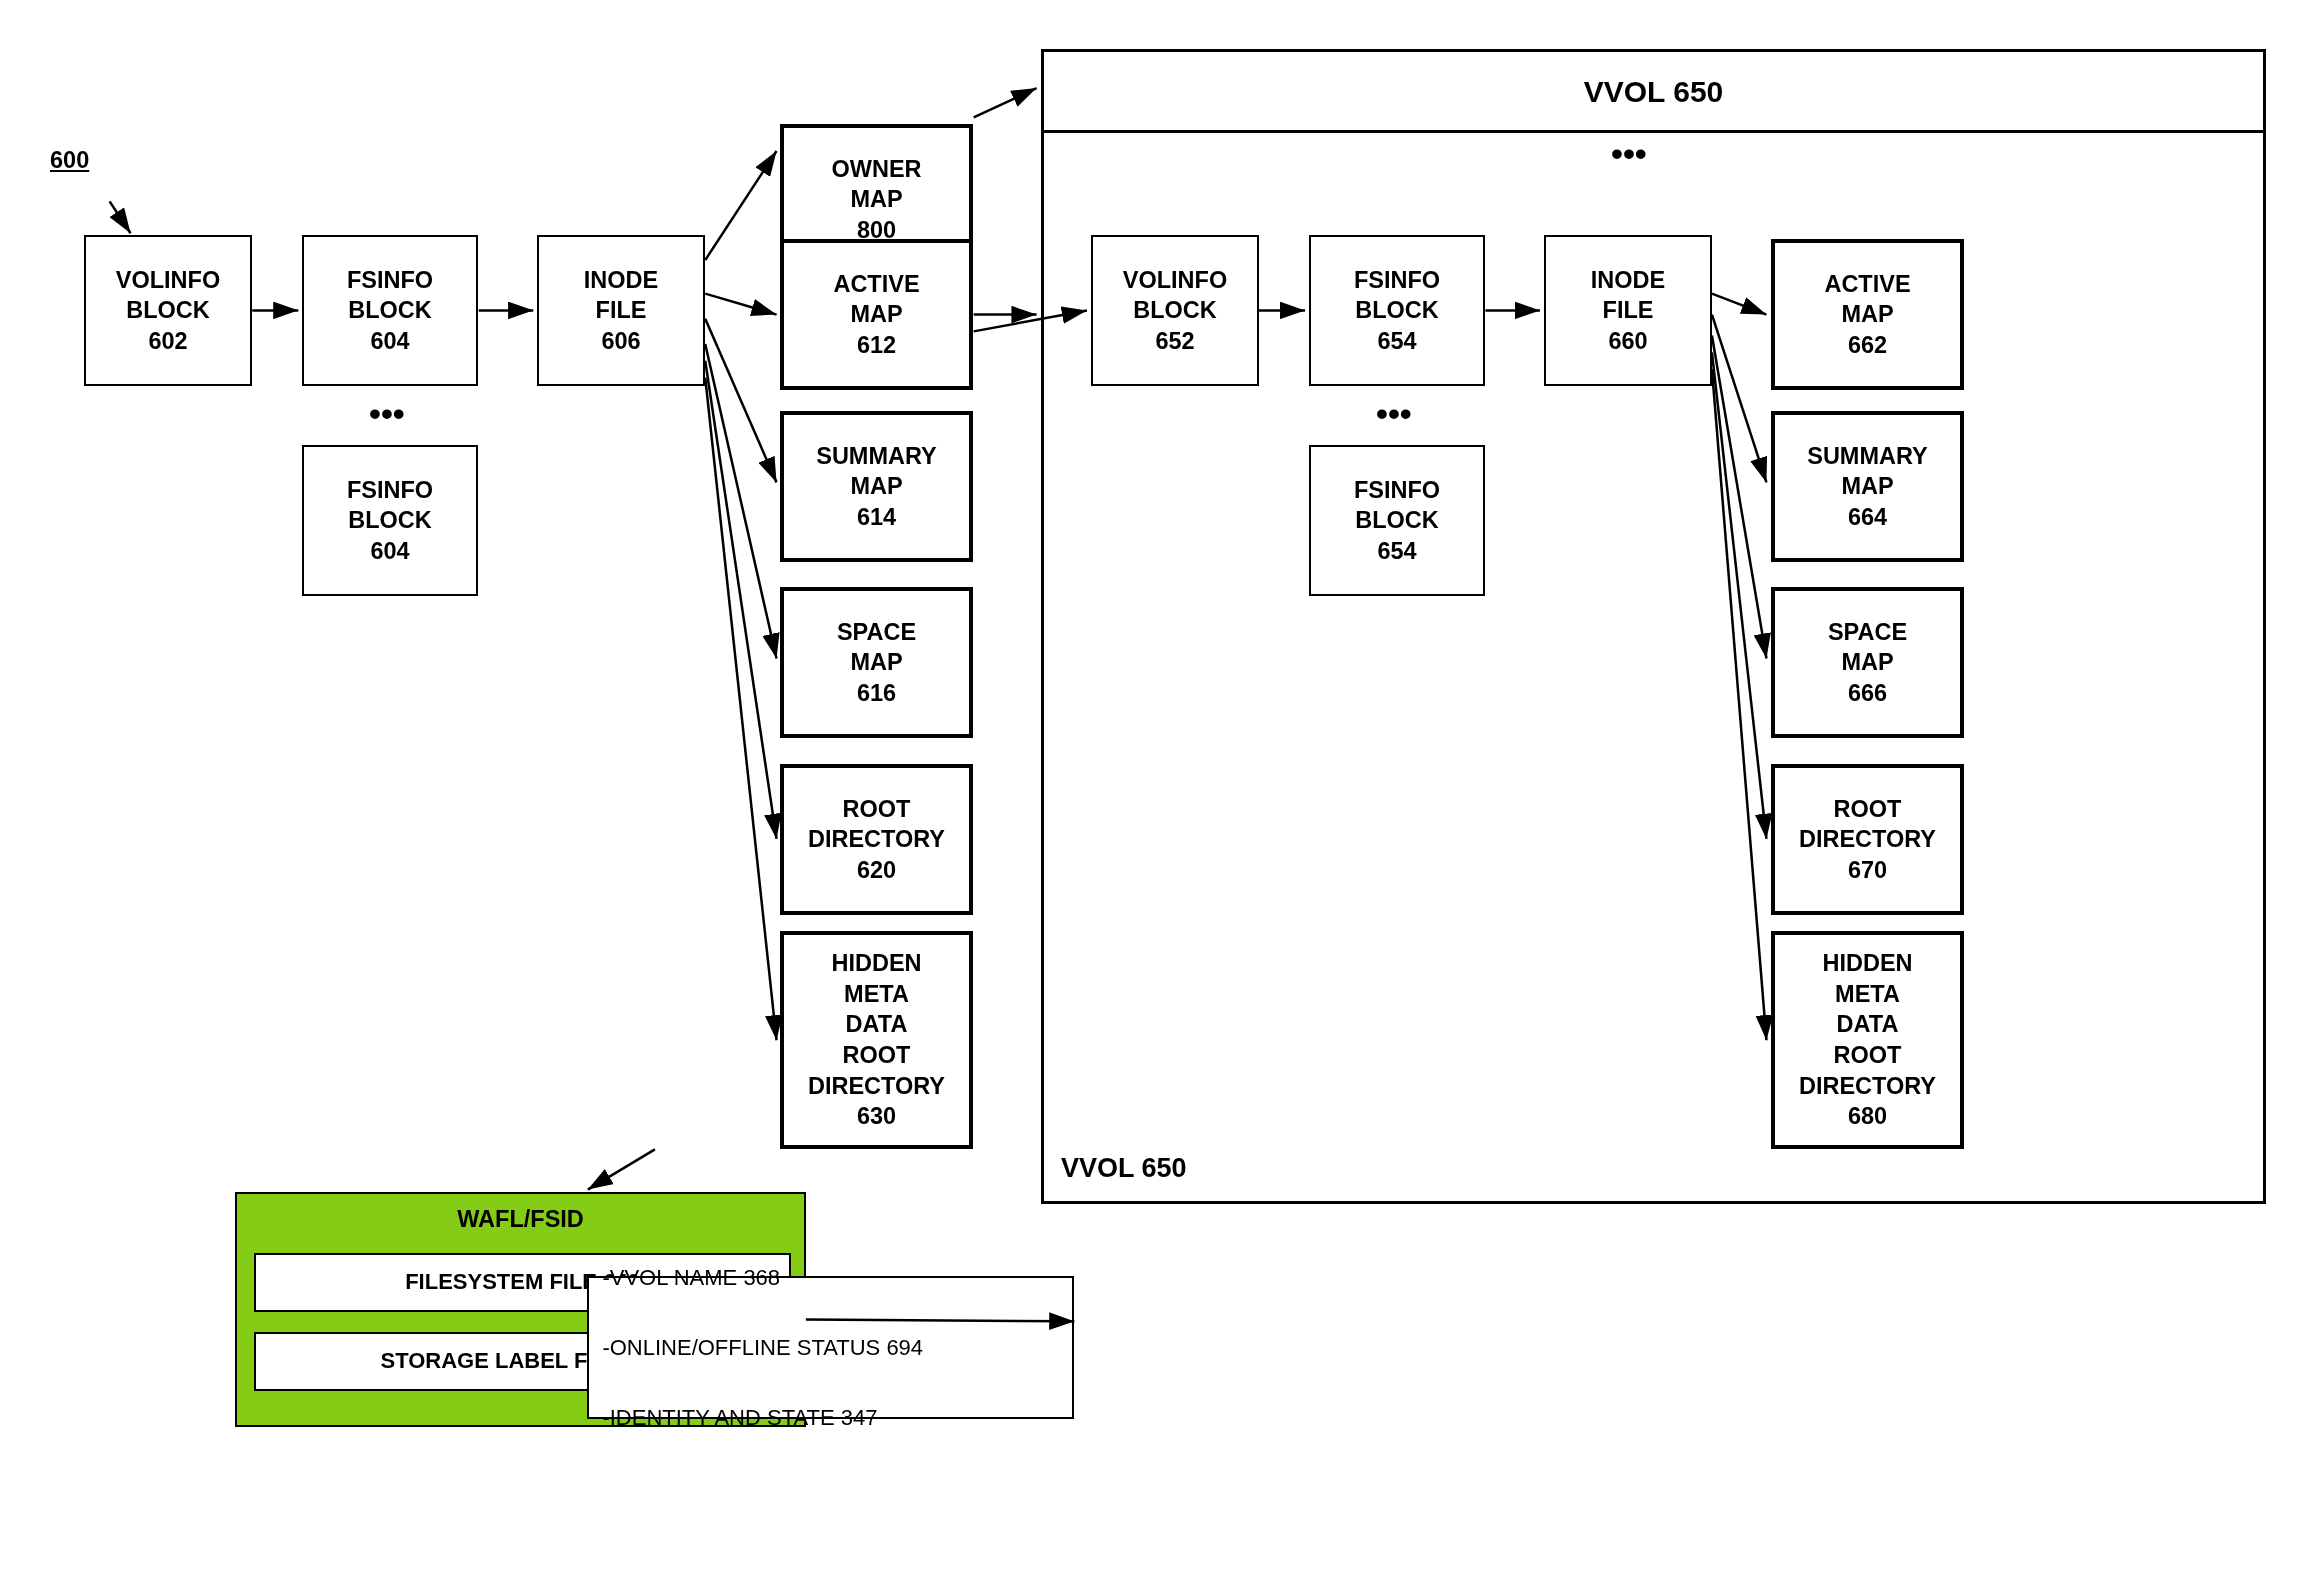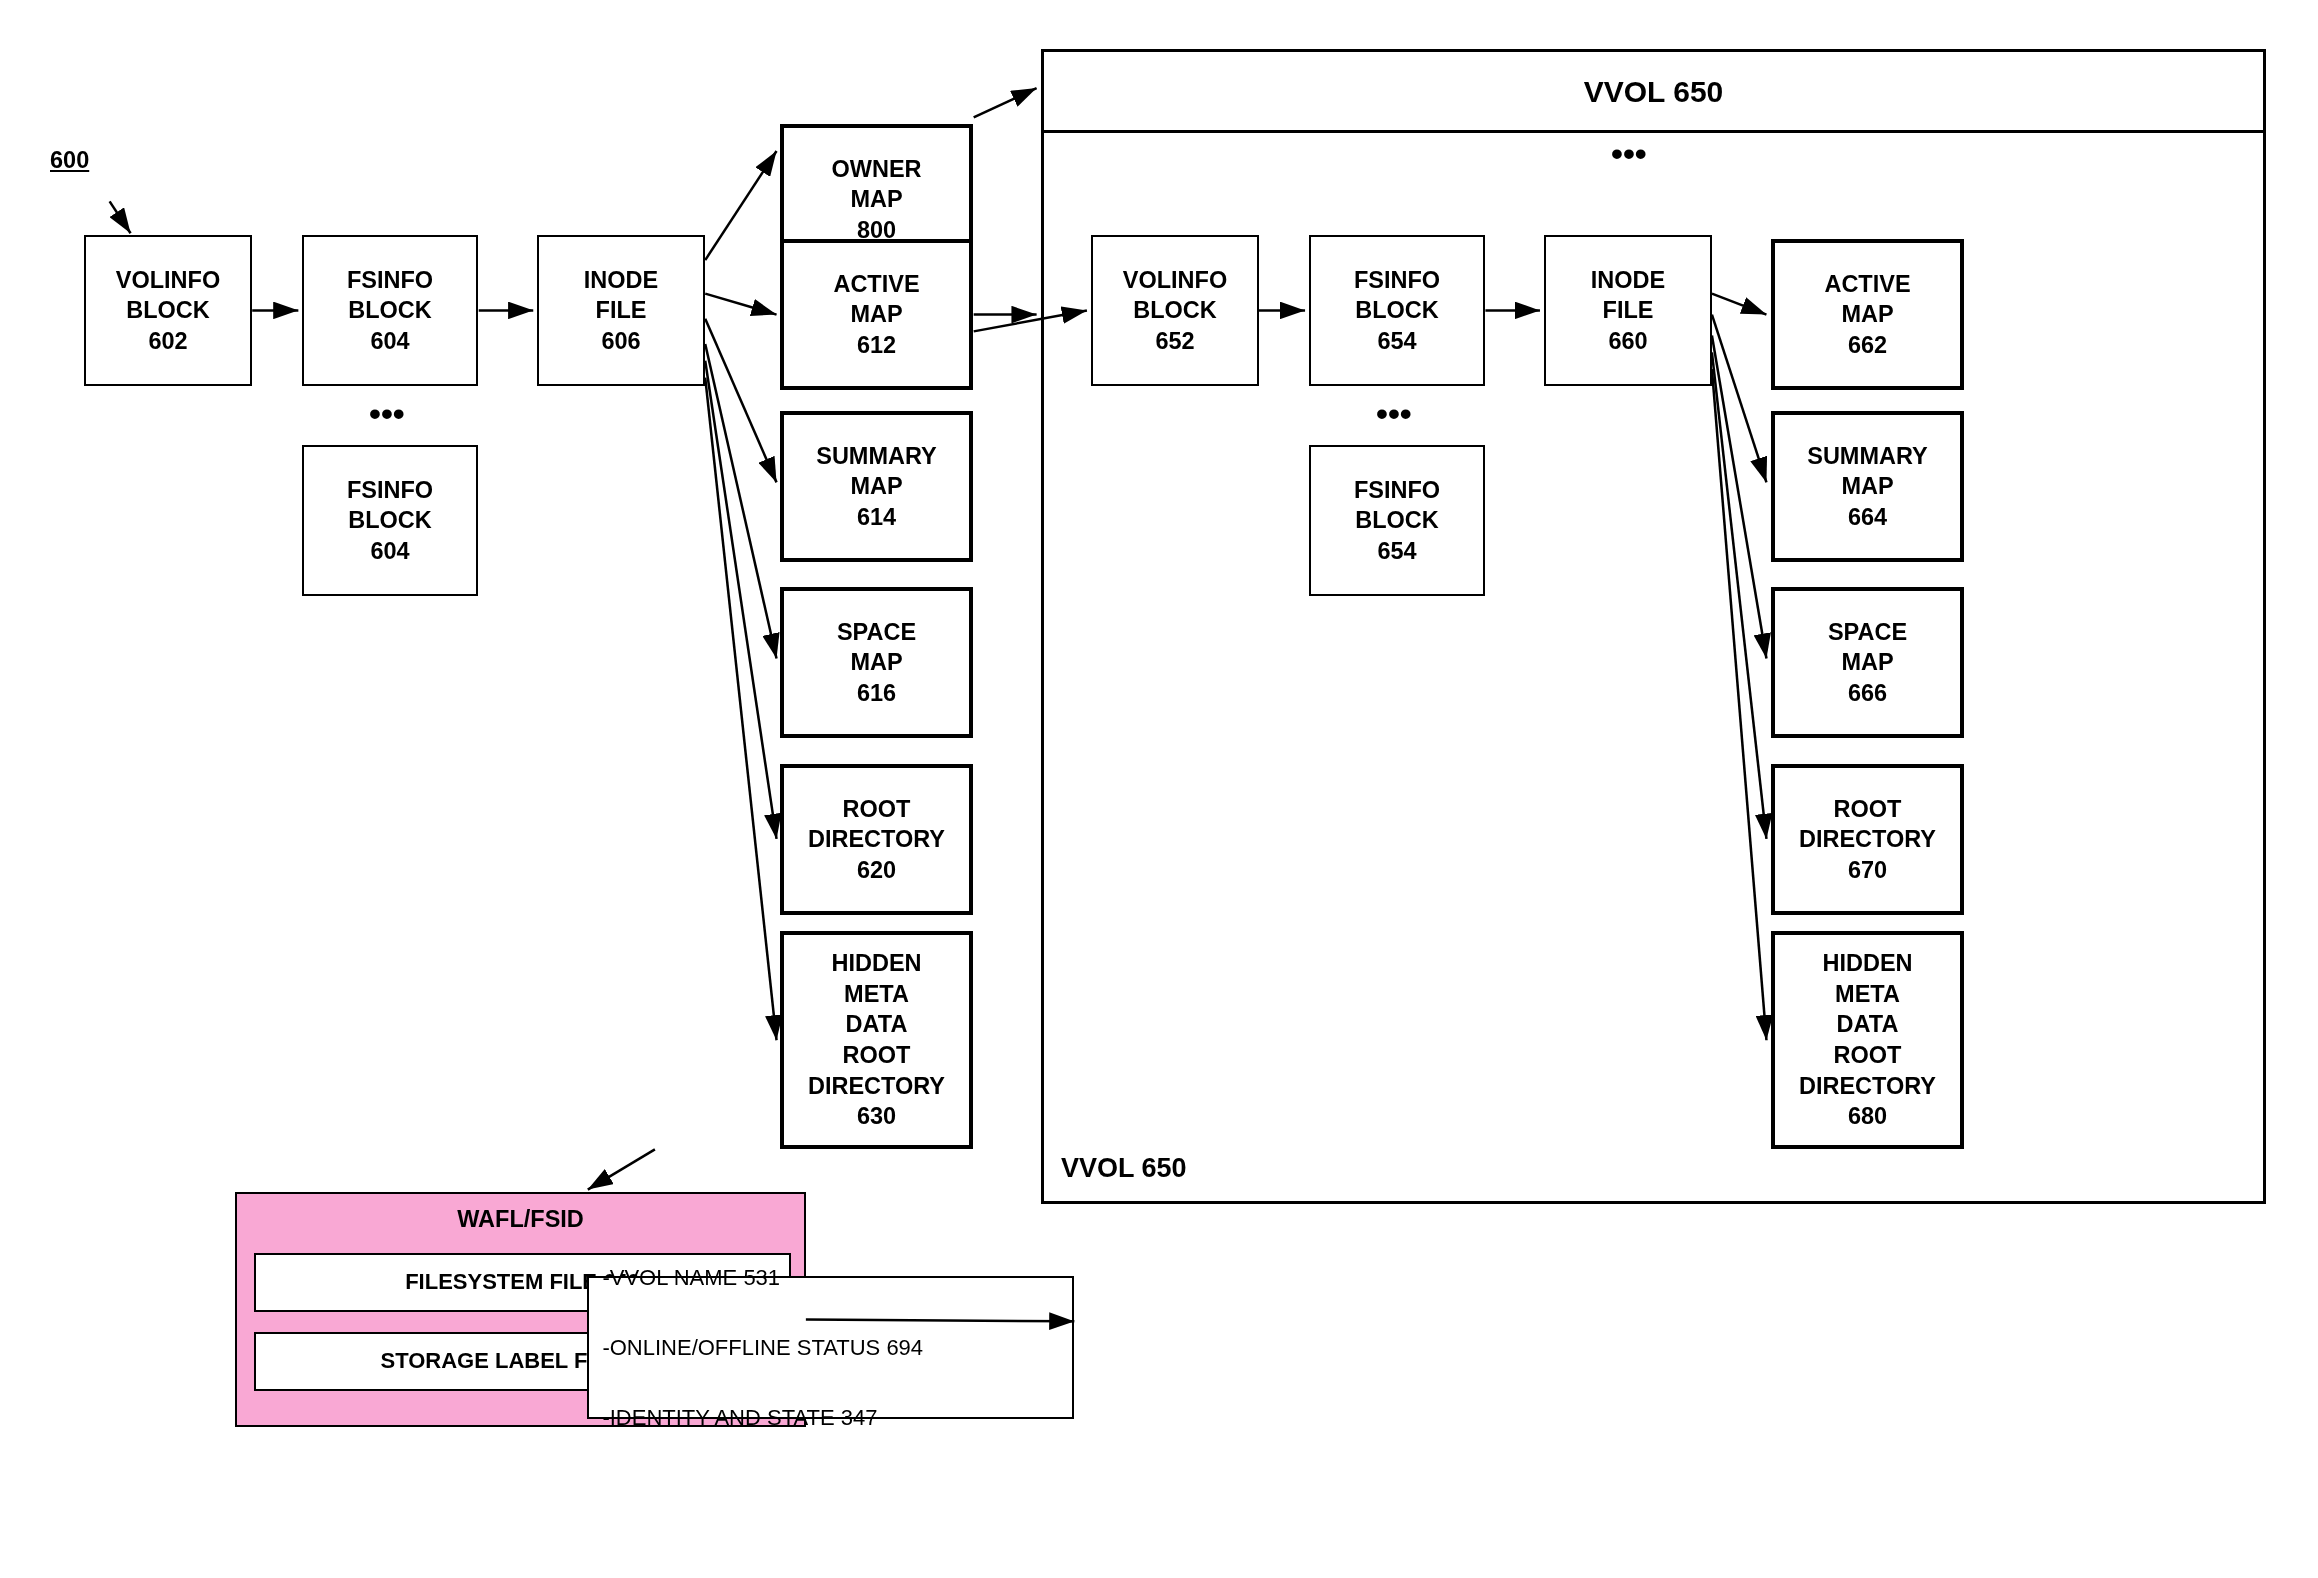--- a/index.html
+++ b/index.html
@@ -137,34 +137,34 @@
   </div>
 
   <div class="box thick" style="left:1771px; top:764px; width:193px; height:151px;">
     <span>ROOT<br>DIRECTORY<br>670</span>
   </div>
 
   <div class="box thick" style="left:1771px; top:931px; width:193px; height:218px;">
     <span>HIDDEN<br>META<br>DATA<br>ROOT<br>DIRECTORY<br>680</span>
   </div>
 
-  <div style="position:absolute; left:235px; top:1192px; width:571px; height:235px; border:2.5px solid #000; background:#f9a8d4;">
+  <div style="position:absolute; left:235px; top:1192px; width:571px; height:235px; border:2.5px solid #000; background:#84cc16;">
     <div style="position:absolute; top:11.7px; left:0; right:0; text-align:center; font-size:23.5px; font-weight:bold;">WAFL/FSID</div>
 
     <div class="box" style="position:absolute; left:17px; top:59px; width:537px; height:59px; font-size:22px;">
       <span>FILESYSTEM FILE  640</span>
     </div>
 
     <div class="box" style="position:absolute; left:17px; top:138px; width:537px; height:59px; font-size:22px;">
       <span>STORAGE LABEL FILE  690</span>
     </div>
   </div>
 
   <div class="box" style="left:587px; top:1276px; width:487px; height:143px; font-size:22px; font-weight:normal; text-align:left; align-items:flex-start; padding:15px 13.4px; line-height:1.6;">
-    <span>-VVOL NAME 531</span>
+    <span>-VVOL NAME 368</span>
       <br>
     <span>-ONLINE/OFFLINE STATUS 694</span>
       <br>
     <span>-IDENTITY AND STATE 347</span>
   </div>
 
   <svg class="arrows" viewBox="0 0 2763 1881" width="2319" height="1578">
     <defs>
       <marker id="arrowhead" markerWidth="10" markerHeight="7" refX="10" refY="3.5" orient="auto">
         <polygon points="0 0, 10 3.5, 0 7" fill="#000"></polygon>

